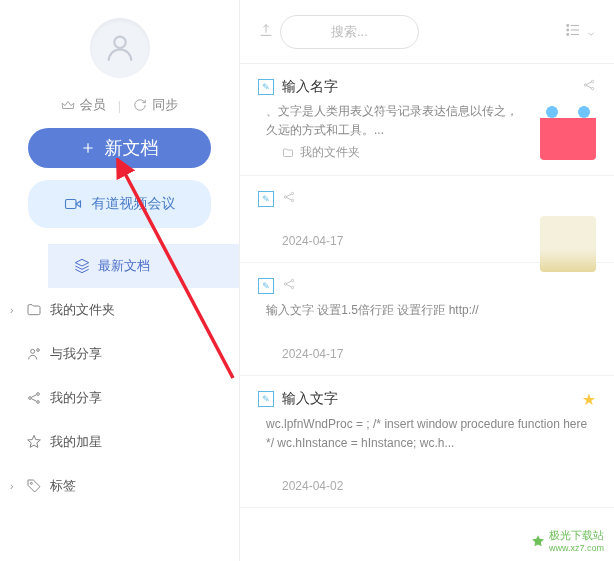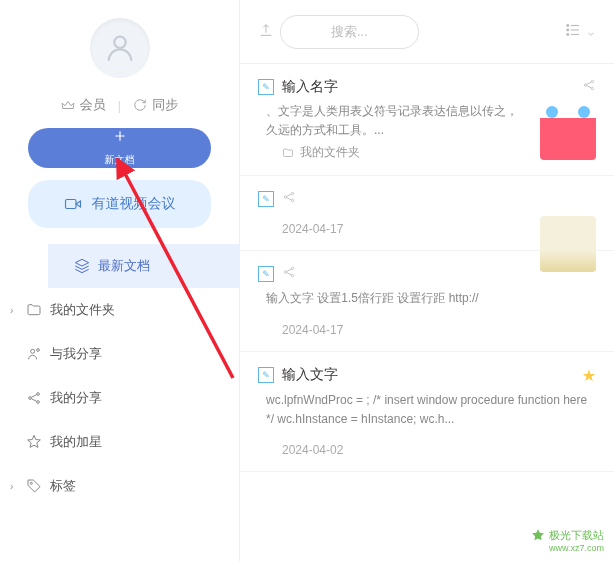--- a/index.html
+++ b/index.html
@@ -46,27 +46,26 @@
     }
     .profile-link { display: flex; align-items: center; gap: 5px; cursor: pointer; }
     .profile-divider { color: #ddd; }
     .btn-primary {
       margin: 0 28px 12px;
       height: 40px;
       background: #5b7fd9;
       color: #fff;
       border: none;
       border-radius: 20px;
-      font-size: 10px;
+      font-size: 18px;
       display: flex;
       align-items: center;
       justify-content: center;
       gap: 10px;
       cursor: pointer;
-      flex-direction: column;
     }
     .btn-secondary {
       margin: 0 28px 16px;
       height: 48px;
       background: #e3f0ff;
       color: #4a7dc9;
       border: none;
       border-radius: 20px;
       font-size: 14px;
       display: flex;
@@ -143,21 +142,21 @@
     .note-star { color: #ffc845; cursor: pointer; font-size: 16px; }
     .note-body {
       font-size: 12px;
       color: #888;
       line-height: 1.6;
       margin-left: 8px;
       margin-bottom: 4px;
       padding-right: 70px;
     }
     .note-meta { font-size: 12px; color: #999; margin-left: 24px; display: flex; align-items: center; gap: 6px; }
-    .note-date { font-size: 12px; color: #aaa; margin-left: 24px; margin-top: 14px; }
+    .note-date { font-size: 12px; color: #aaa; margin-left: 24px; margin-top: 26px; }
     .note-thumb {
       position: absolute;
       right: 18px;
       top: 40px;
       width: 56px;
       height: 56px;
       border-radius: 4px;
       background: #ddd;
     }
     .thumb1 {
@@ -192,20 +191,21 @@
       pointer-events: none;
       z-index: 50;
     }
     .watermark {
       position: absolute;
       bottom: 8px;
       right: 10px;
       font-size: 11px;
       color: #6fbf5b;
       display: flex;
+      align-items: center;
       gap: 4px;
       z-index: 40;
     }
     .watermark-sub { font-size: 9px; color: #6fbf5b; }
     .folder-icon { font-size: 11px; color: #aaa; }
     .icon-svg { display: block; }
   </style>
 </head>
 <body>
 

